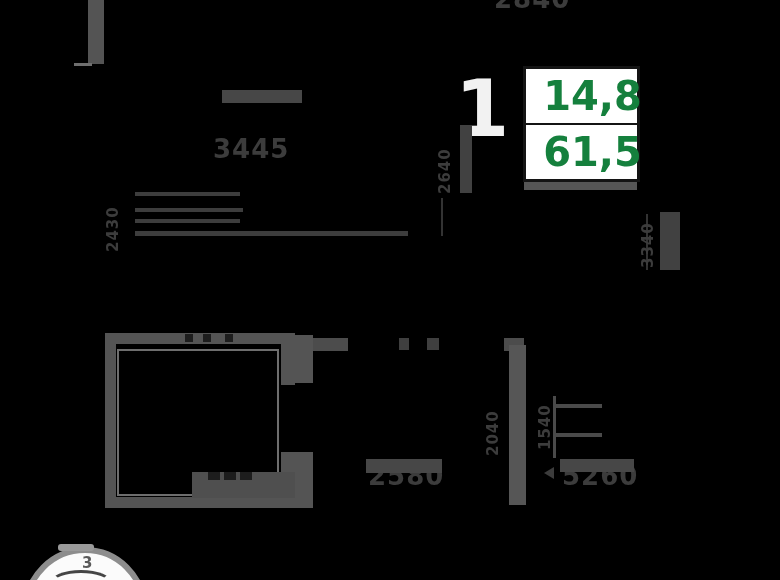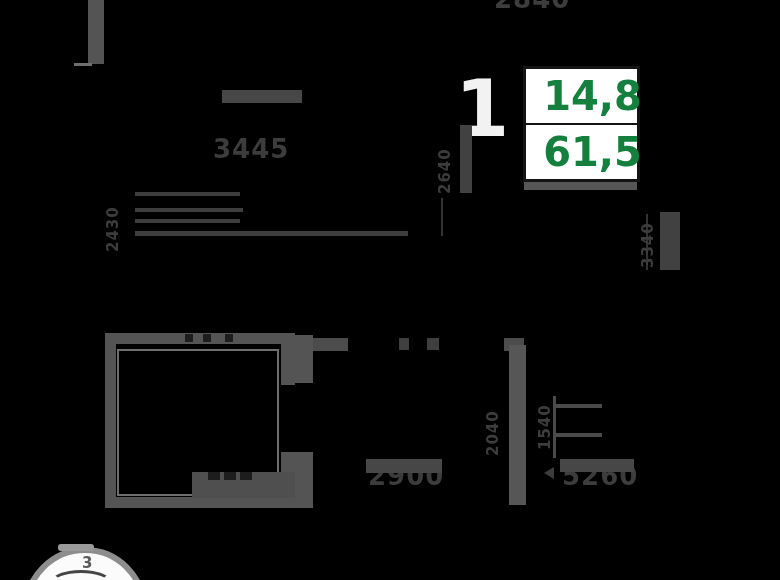--- a/index.html
+++ b/index.html
@@ -118,21 +118,21 @@
   <div class="room-inner"></div>
   <div class="notch" style="left:185px;top:334px;width:8px;height:8px;"></div>
   <div class="notch" style="left:203px;top:334px;width:8px;height:8px;"></div>
   <div class="notch" style="left:225px;top:334px;width:8px;height:8px;"></div>
 
   <div class="wall" style="left:192px;top:472px;width:103px;height:26px;background:#4f4f4f;"></div>
   <div class="notch" style="left:208px;top:472px;width:12px;height:8px;"></div>
   <div class="notch" style="left:224px;top:472px;width:12px;height:8px;"></div>
   <div class="notch" style="left:240px;top:472px;width:12px;height:8px;"></div>
 
-  <div class="dim" style="left:368px;top:463px;">2900</div>
+  <div class="dim" style="left:368px;top:463px;">2580</div>
   <div class="overlaybar" style="left:366px;top:459px;width:76px;height:14px;"></div>
 
   <div class="arrow-left"></div>
   <div class="dim" style="left:562px;top:463px;">5260</div>
   <div class="overlaybar" style="left:560px;top:459px;width:74px;height:13px;"></div>
 
   <div class="compass"></div>
   <div class="compass-cap"></div>
   <div class="compass-arc"></div>
   <div class="compass-label">3</div>

